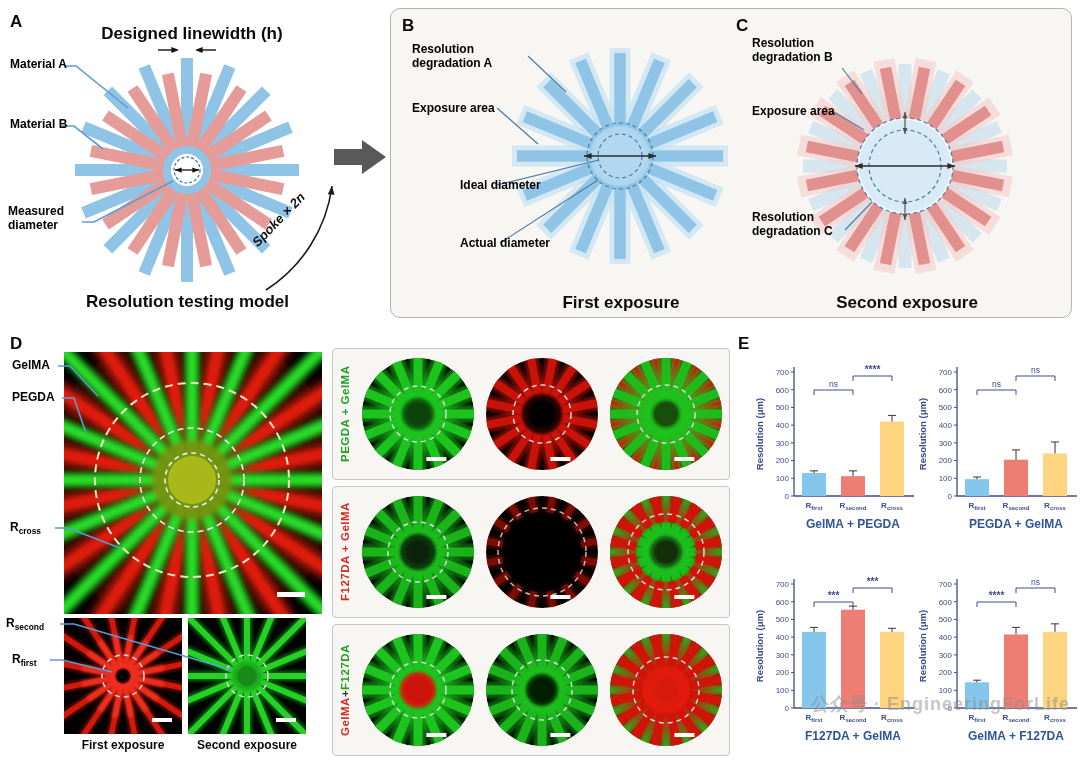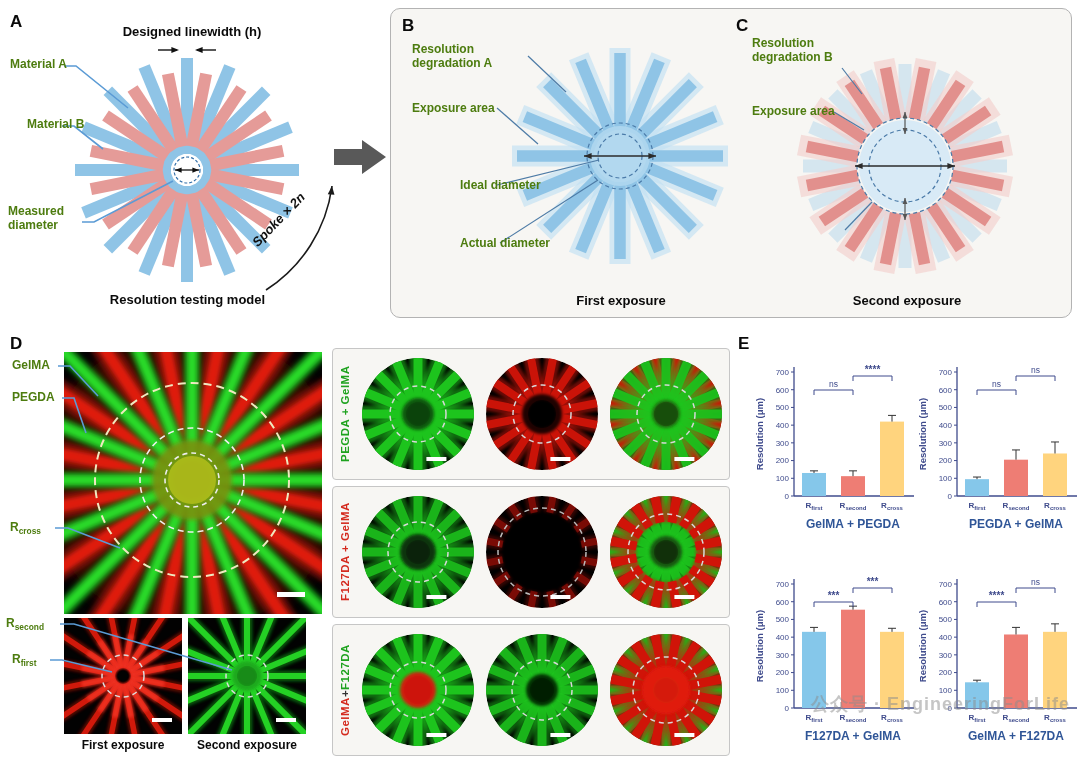--- a/index.html
+++ b/index.html
@@ -1,21 +1,21 @@
 <!DOCTYPE html>
 <html><head>
 <meta charset="utf-8">
 <style>
   html,body{margin:0;padding:0;background:#fff;}
   .fig{position:relative;width:1080px;height:762px;background:#ffffff;
        font-family:"Liberation Sans",sans-serif;overflow:hidden;}
   .abs{position:absolute;}
   .pletter{font-weight:bold;font-size:17px;color:#0a0a0a;}
-  .lbl{font-weight:bold;font-size:12px;color:#4d7c0f;line-height:1.18;}
-  .cap{font-weight:bold;font-size:13px;color:#0a0a0a;text-align:center;}
+  .lbl{font-weight:bold;font-size:12px;color:#000000;line-height:1.18;}
+  .cap{font-weight:bold;font-size:17px;color:#0a0a0a;text-align:center;}
   .groupbox{border:1.4px solid #b3b3b3;border-radius:10px;background:#f7f6f3;box-sizing:border-box;}
   .rowbox{border:1px solid #c6c6c6;border-radius:4px;background:#f7f6f3;box-sizing:border-box;}
   .rotlabel{writing-mode:vertical-rl;transform:rotate(180deg);display:flex;align-items:center;justify-content:center;
             font-weight:bold;font-size:11.5px;letter-spacing:.5px;}
   .spokelbl{font-weight:bold;font-style:italic;font-size:13px;transform:rotate(-46deg);color:#111;}
   .watermark{color:rgba(140,140,140,.5);font-size:18px;font-weight:bold;letter-spacing:1px;
              text-align:right;pointer-events:none;z-index:50;}
   svg{font-family:"Liberation Sans",sans-serif;}
   sub{font-size:70%;}
 </style>
@@ -67,21 +67,21 @@
       <line x1="216" y1="50" x2="197" y2="50" stroke="#111" stroke-width="1.4"></line>
       <polygon points="0,0 -7.6,3 -7.6,-3" fill="#111" transform="translate(195 50) rotate(180)"></polygon>
       <polyline points="64,66 76,66 128,108" fill="none" stroke="#5b9bd5" stroke-width="1.6"></polyline>
       <polyline points="62,126 74,126 103,149" fill="none" stroke="#5b9bd5" stroke-width="1.6"></polyline>
       <polyline points="82,222 94,222 173,181" fill="none" stroke="#5b9bd5" stroke-width="1.6"></polyline>
       <path d="M 266 290 A 146 146 0 0 0 332 186" fill="none" stroke="#1a1a1a" stroke-width="1.6"></path>
       <polygon points="0,0 -8.549999999999999,3.375 -8.549999999999999,-3.375" fill="#1a1a1a" transform="translate(332 186) rotate(-84)"></polygon>
     </svg>
   <div class="abs cap" style="left:92px;top:24px;width:200px;">Designed linewidth (h)</div>
   <div class="abs lbl" style="left:10px;top:57px;">Material A</div>
-  <div class="abs lbl" style="left:27px;top:117px;">Material B</div>
+  <div class="abs lbl" style="left:10px;top:117px;">Material B</div>
   <div class="abs lbl" style="left:8px;top:204px;width:80px;">Measured diameter</div>
   <div class="abs spokelbl" style="left:244px;top:212px;">Spoke × 2n</div>
   <div class="abs cap" style="left:80px;top:292px;width:215px;">Resolution testing model</div>
 
   <svg class="abs" style="left:334px;top:138px;" width="54" height="38">
     <polygon points="0,11 28,11 28,2 52,19 28,36 28,27 0,27" fill="#595959"></polygon>
   </svg>
 
   <div class="abs groupbox" style="left:390px;top:8px;width:682px;height:310px;"></div>
   <svg id="svgBC" class="abs" style="left:390px;top:8px;" width="682" height="310">
@@ -195,20 +195,21 @@
   <div class="abs pletter" style="left:402px;top:16px;">B</div>
   <div class="abs lbl" style="left:412px;top:42px;width:120px;">Resolution degradation A</div>
   <div class="abs lbl" style="left:412px;top:101px;">Exposure area</div>
   <div class="abs lbl" style="left:412px;top:178px;padding-left:48px;">Ideal diameter</div>
   <div class="abs lbl" style="left:412px;top:236px;margin-left:48px;">Actual diameter</div>
   <div class="abs cap" style="left:545px;top:293px;width:152px;">First exposure</div>
 
   <div class="abs pletter" style="left:736px;top:16px;">C</div>
   <div class="abs lbl" style="left:752px;top:36px;width:120px;">Resolution degradation B</div>
   <div class="abs lbl" style="left:752px;top:104px;">Exposure area</div>
+  <div class="abs lbl" style="left:752px;top:210px;width:120px;">Resolution degradation C</div>
   <div class="abs cap" style="left:828px;top:293px;width:158px;">Second exposure</div>
 
   <div class="abs pletter" style="left:10px;top:334px;">D</div>
   <div class="abs lbl" style="left:12px;top:358px;">GelMA</div>
   <div class="abs lbl" style="left:12px;top:390px;">PEGDA</div>
   <div class="abs lbl" style="left:10px;top:520px;">R<sub>cross</sub></div>
   <div class="abs lbl" style="left:6px;top:616px;">R<sub>second</sub></div>
   <div class="abs lbl" style="left:12px;top:652px;">R<sub>first</sub></div>
 
   <svg id="svgD1" class="abs" style="left:64px;top:352px;" width="258" height="262">

